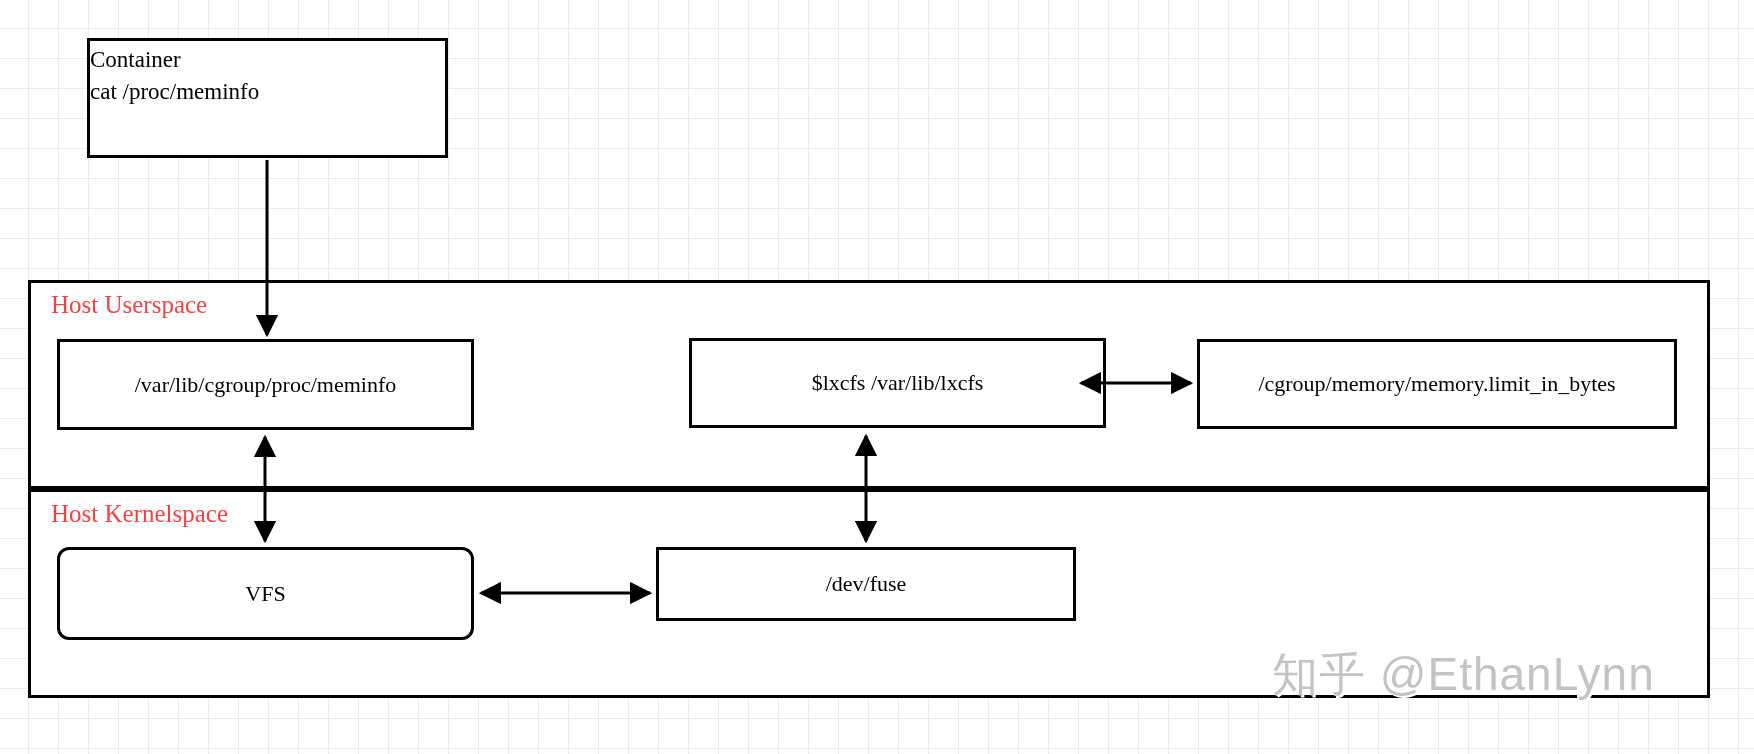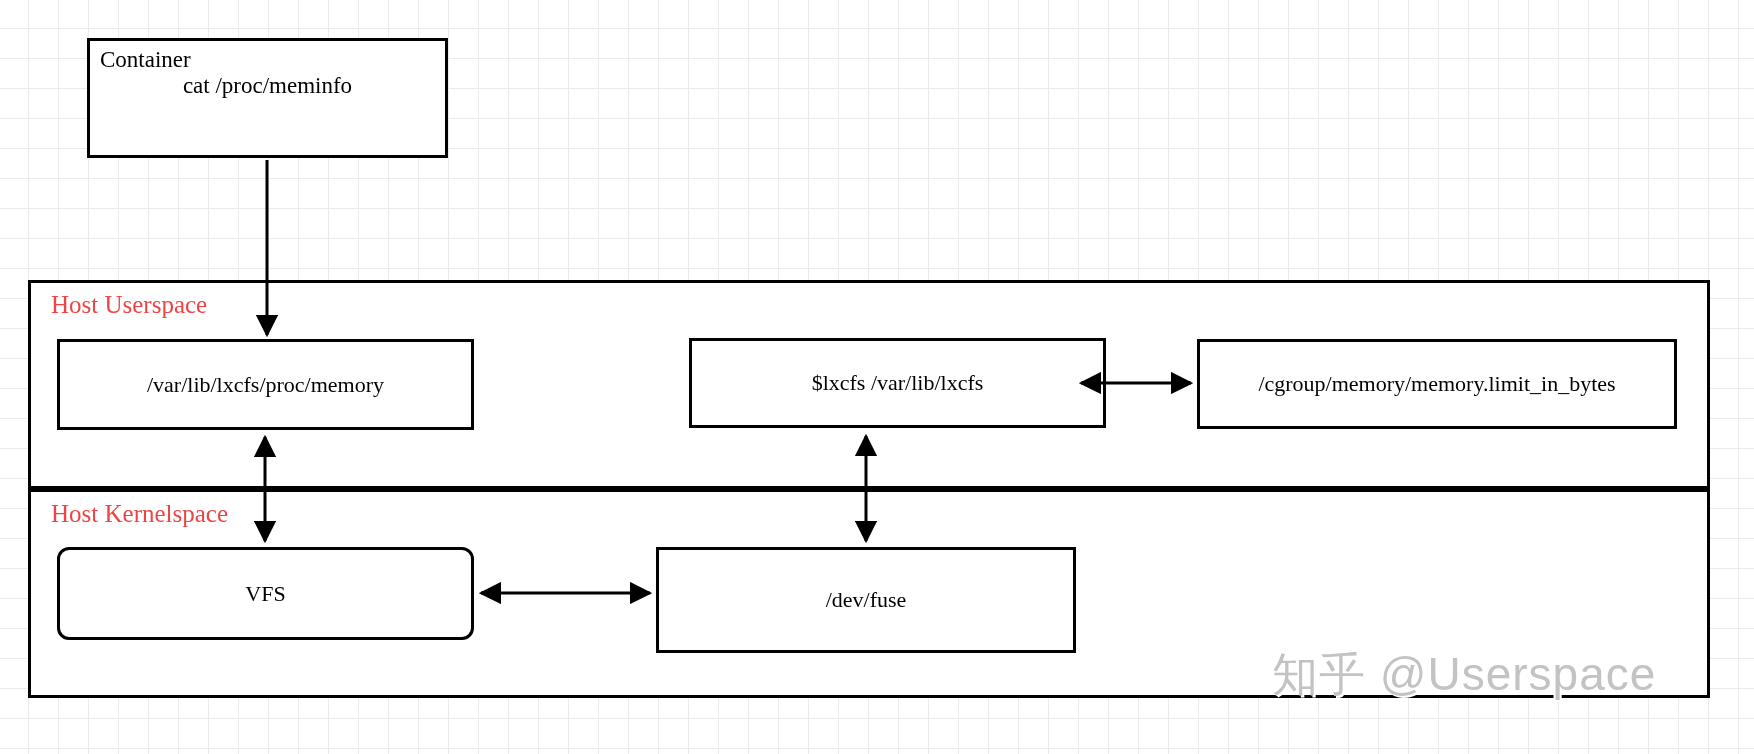--- a/index.html
+++ b/index.html
@@ -37,31 +37,31 @@
   .node{
     z-index:2;
     display:flex;
     align-items:center;
     justify-content:center;
     font-size:22px;
     text-align:center;
   }
 
   .container-box{z-index:2;font-size:23px;}
-  .container-title{padding:6px 0 0 10px;}
-  .container-cmd{text-align:center;}
+  .container-title{padding:6px 0 0 0;}
+  .container-cmd{text-align:left;margin-top:6px;}
 
   .sec-userspace  {left:28px;  top:280px; width:1682px; height:209px;}
   .sec-kernelspace{left:28px;  top:489px; width:1682px; height:209px;}
 
   .node-meminfo {left:57px;   top:339px; width:417px; height:91px;}
   .node-lxcfs   {left:689px;  top:338px; width:417px; height:90px;}
   .node-cgroup  {left:1197px; top:339px; width:480px; height:90px;}
   .node-vfs     {left:57px;   top:547px; width:417px; height:93px;border-radius:12px;}
-  .node-devfuse {left:656px;  top:547px; width:420px; height:106px;}
+  .node-devfuse {left:656px;  top:547px; width:420px; height:74px;}
 
   .node-container{left:87px; top:38px; width:361px; height:120px;}
 
   .arrows{
     position:absolute;left:0;top:0;
     width:1754px;height:754px;
     z-index:3;
     pointer-events:none;
   }
   .arrows line{stroke:#000000;stroke-width:3;}
@@ -90,21 +90,21 @@
   <div class="box section sec-kernelspace">
     <div class="section-label">Host Kernelspace</div>
   </div>
 
   <div class="box container-box node-container">
     <div class="container-title">Container</div>
     <div class="container-cmd">cat /proc/meminfo</div>
   </div>
 
   <div class="box node node-meminfo">
-    <span>/var/lib/lxcfs/proc/memory</span>
+    <span>/var/lib/cgroup/proc/meminfo</span>
   </div>
 
   <div class="box node node-lxcfs">
     <span>$lxcfs /var/lib/lxcfs</span>
   </div>
 
   <div class="box node node-cgroup">
     <span>/cgroup/memory/memory.limit_in_bytes</span>
   </div>
 
@@ -122,15 +122,15 @@
         <path d="M0,0 L10,5 L0,10 z" fill="#000000"></path>
       </marker>
     </defs>
     <line x1="267" y1="160" x2="267" y2="335" marker-end="url(#arr)"></line>
     <line x1="265" y1="437" x2="265" y2="541" marker-start="url(#arr)" marker-end="url(#arr)"></line>
     <line x1="866" y1="436" x2="866" y2="541" marker-start="url(#arr)" marker-end="url(#arr)"></line>
     <line x1="1081" y1="383" x2="1191" y2="383" marker-start="url(#arr)" marker-end="url(#arr)"></line>
     <line x1="481" y1="593" x2="650" y2="593" marker-start="url(#arr)" marker-end="url(#arr)"></line>
   </svg>
 
-  <div class="watermark">知乎 @Userspace</div>
+  <div class="watermark">知乎 @EthanLynn</div>
 
 </div>
 
 </body></html>

